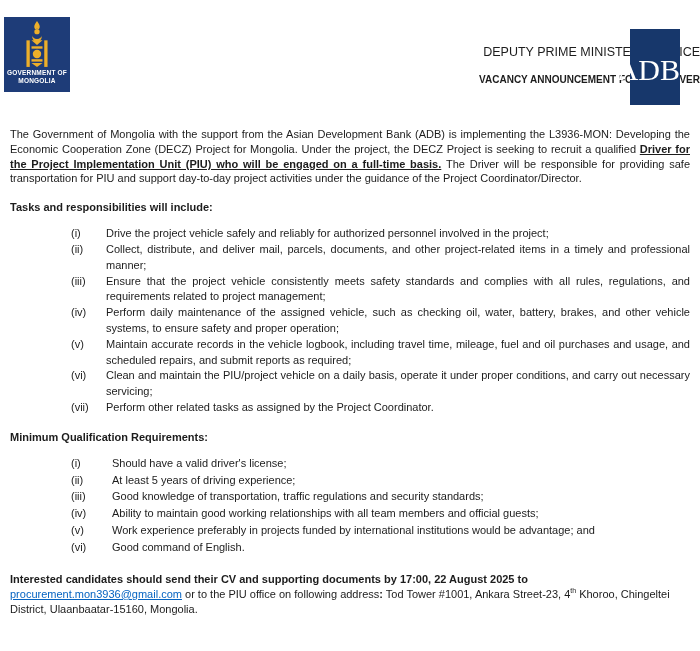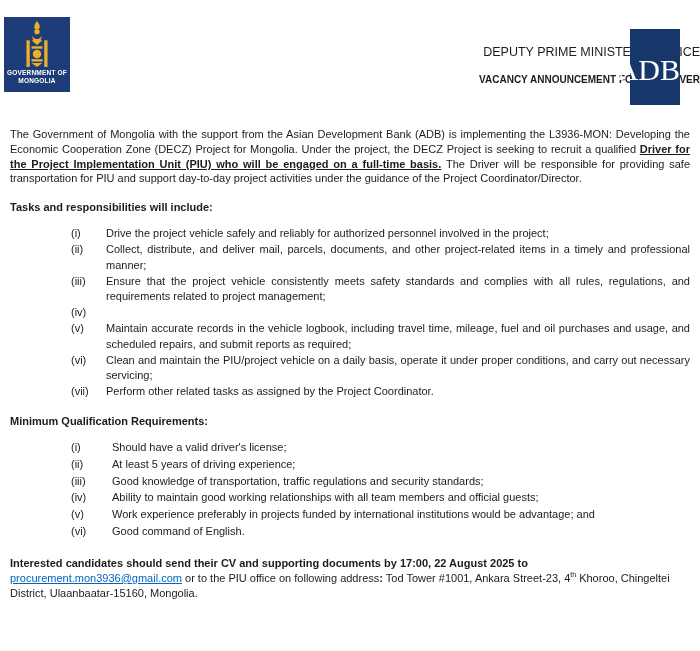--- a/index.html
+++ b/index.html
@@ -107,20 +107,21 @@
       <div class="list-row">
           <span class="num">(ii)</span>
           <span class="itext">Collect, distribute, and deliver mail, parcels, documents, and other project-related items in a timely and professional manner;</span>
         </div>
       <div class="list-row">
           <span class="num">(iii)</span>
           <span class="itext">Ensure that the project vehicle consistently meets safety standards and complies with all rules, regulations, and requirements related to project management;</span>
         </div>
       <div class="list-row">
           <span class="num">(iv)</span>
+          <span class="itext">Perform daily maintenance of the assigned vehicle, such as checking oil, water, battery, brakes, and other vehicle systems, to ensure safety and proper operation;</span>
         </div>
       <div class="list-row">
           <span class="num">(v)</span>
           <span class="itext">Maintain accurate records in the vehicle logbook, including travel time, mileage, fuel and oil purchases and usage, and scheduled repairs, and submit reports as required;</span>
         </div>
       <div class="list-row">
           <span class="num">(vi)</span>
           <span class="itext">Clean and maintain the PIU/project vehicle on a daily basis, operate it under proper conditions, and carry out necessary servicing;</span>
         </div>
       <div class="list-row">

